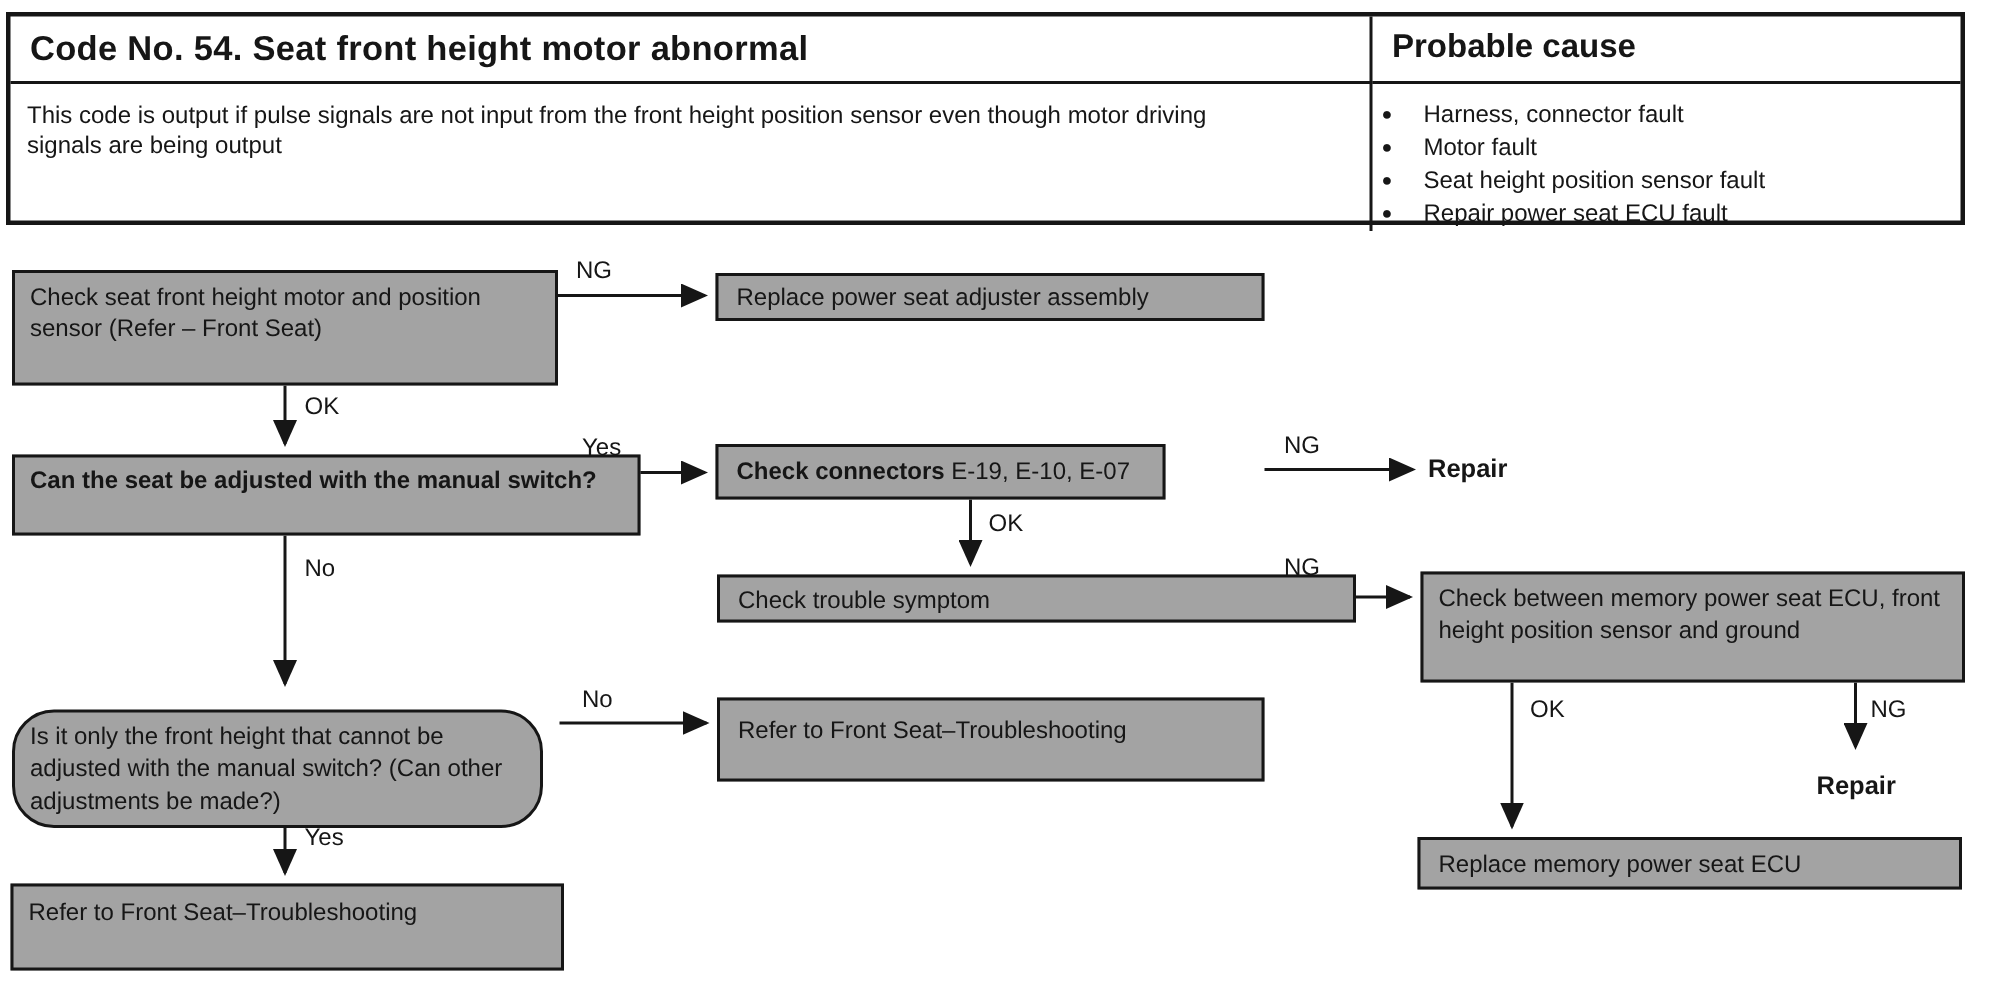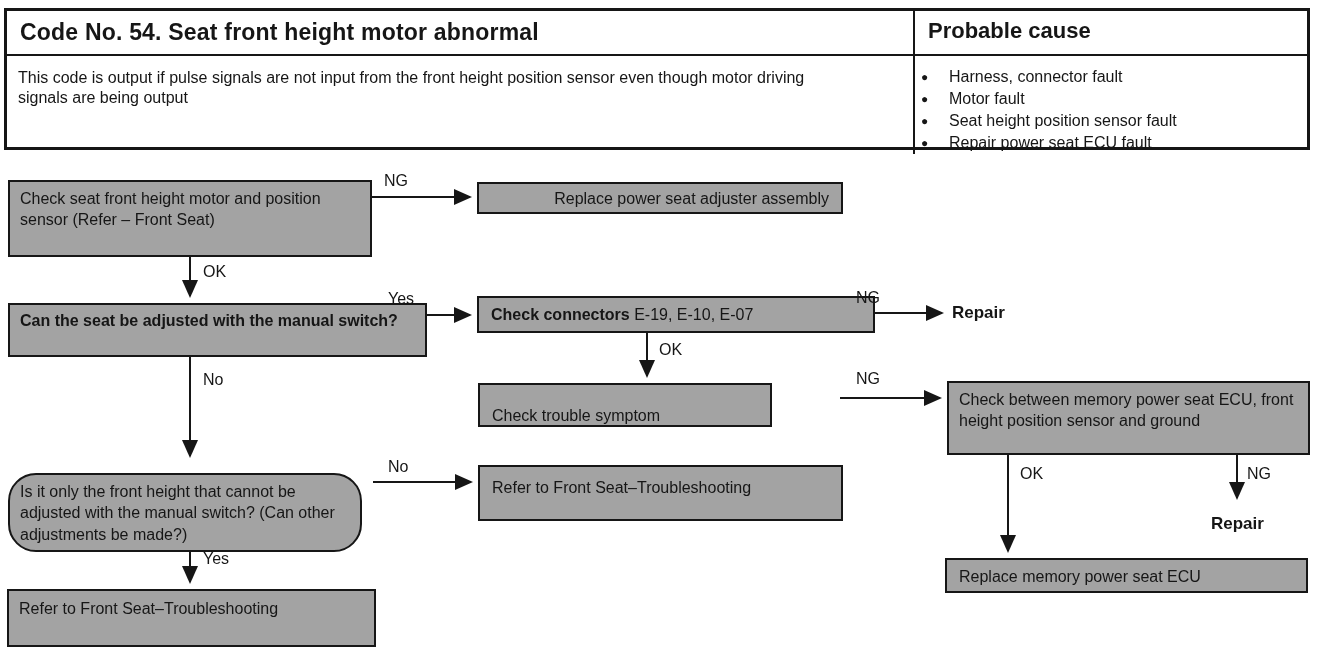--- a/index.html
+++ b/index.html
@@ -129,27 +129,27 @@
     <line x1="840" y1="398" x2="940" y2="398" marker-end="url(#ah)"></line>
     <line x1="1008" y1="455" x2="1008" y2="551" marker-end="url(#ah)"></line>
     <line x1="1237" y1="455" x2="1237" y2="498" marker-end="url(#ah)"></line>
     <line x1="190" y1="357" x2="190" y2="456" marker-end="url(#ah)"></line>
     <line x1="373" y1="482" x2="471" y2="482" marker-end="url(#ah)"></line>
     <line x1="190" y1="542" x2="190" y2="582" marker-end="url(#ah)"></line>
   </svg>
 
   <div class="fc-box" style="left:8px; top:180px; width:364px; height:77px;">Check seat front height motor and position sensor (Refer – Front Seat)</div>
 
-  <div class="fc-box" style="left:477px; top:182px; width:366px; height:32px; padding:4px 12px;text-align:right;">Replace power seat adjuster assembly</div>
+  <div class="fc-box" style="left:477px; top:182px; width:366px; height:32px; padding:4px 12px;">Replace power seat adjuster assembly</div>
 
   <div class="fc-box" style="left:8px; top:303px; width:419px; height:54px; padding:5px 10px;font-weight:bold;">Can the seat be adjusted with the manual switch?</div>
 
-  <div class="fc-box" style="left:477px; top:296px; width:398px; height:37px; padding:6px 12px;"><span class="bold-lead">Check connectors</span><span> E-19, E-10, E-07</span></div>
+  <div class="fc-box" style="left:477px; top:296px; width:300px; height:37px; padding:6px 12px;"><span class="bold-lead">Check connectors</span><span> E-19, E-10, E-07</span></div>
 
-  <div class="fc-box" style="left:478px; top:383px; width:294px; height:32px; padding:20px 12px;">Check trouble symptom</div>
+  <div class="fc-box" style="left:478px; top:383px; width:426px; height:32px; padding:5px 12px;">Check trouble symptom</div>
 
   <div class="fc-box" style="left:947px; top:381px; width:363px; height:74px;">Check between memory power seat ECU, front height position sensor and ground</div>
 
   <div class="fc-box" style="left:8px; top:473px; width:354px; height:79px;border-radius:28px;">Is it only the front height that cannot be adjusted with the manual switch? (Can other adjustments be made?)</div>
 
   <div class="fc-box" style="left:478px; top:465px; width:365px; height:56px; padding:10px 12px;">Refer to Front Seat–Troubleshooting</div>
 
   <div class="fc-box" style="left:945px; top:558px; width:363px; height:35px; padding:6px 12px;">Replace memory power seat ECU</div>
 
   <div class="fc-box" style="left:7px; top:589px; width:369px; height:58px; padding:7px 10px;">Refer to Front Seat–Troubleshooting</div>

